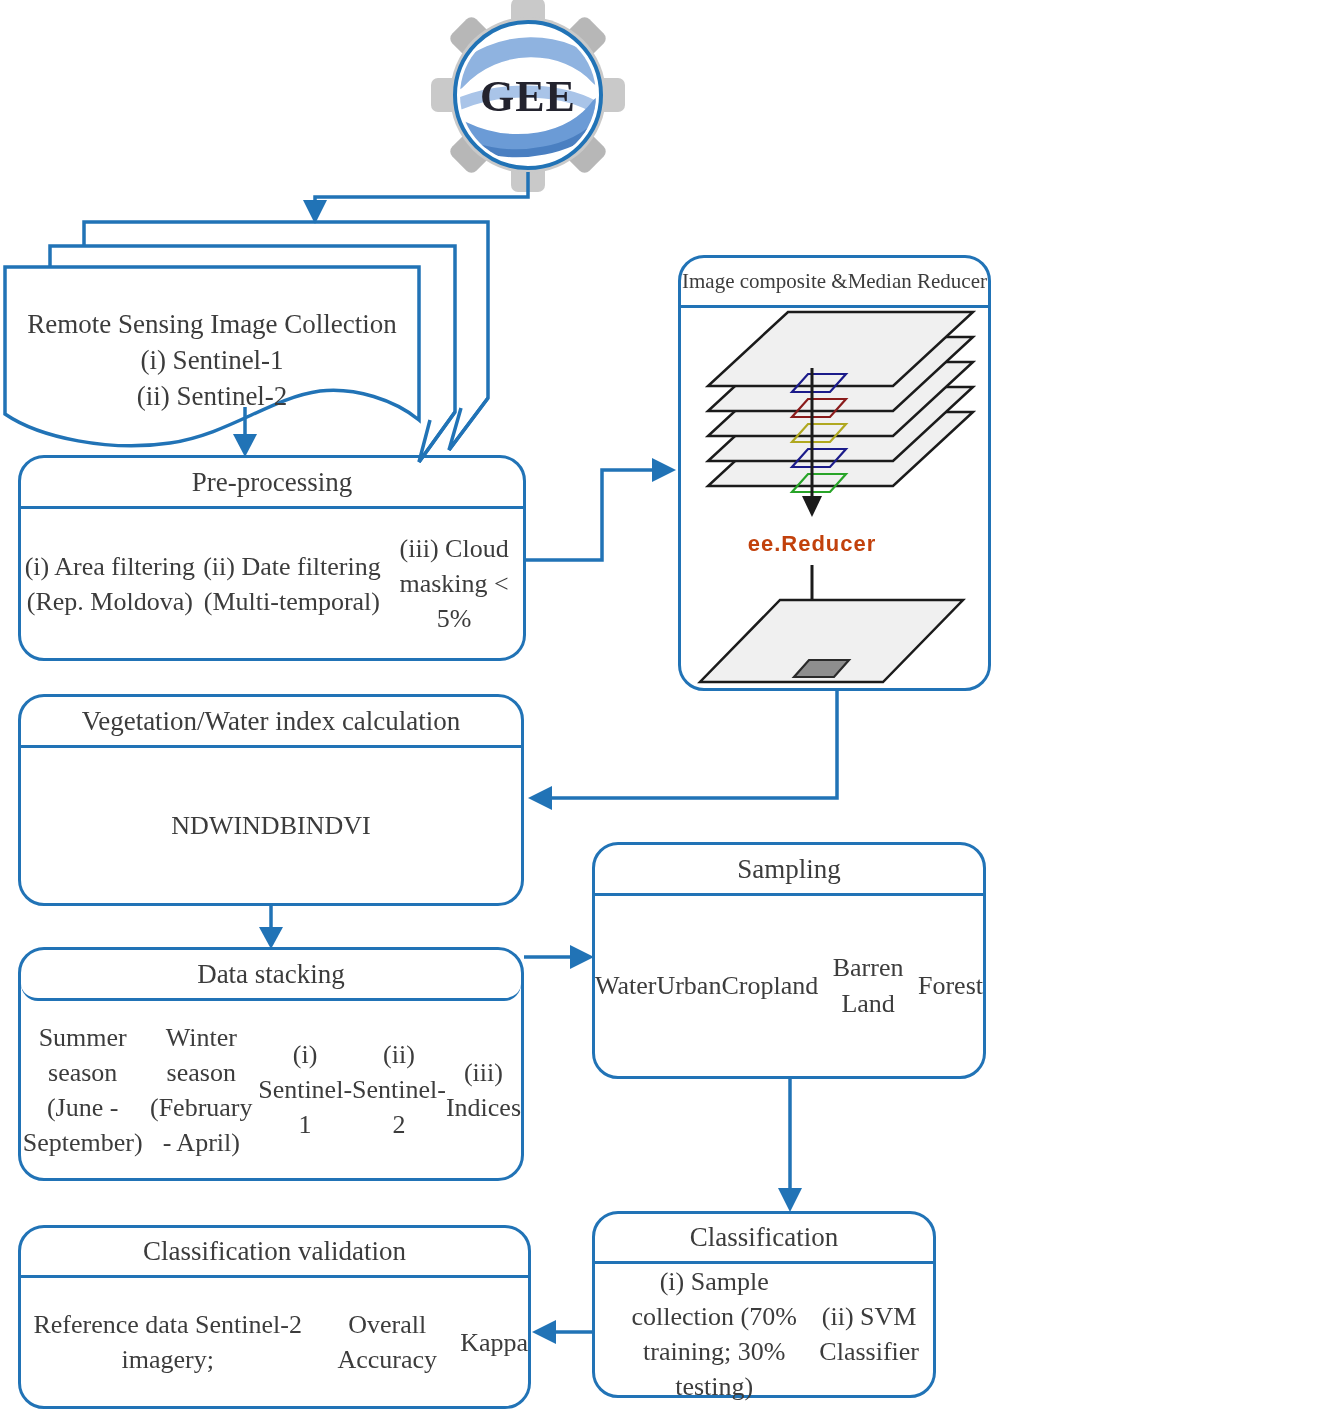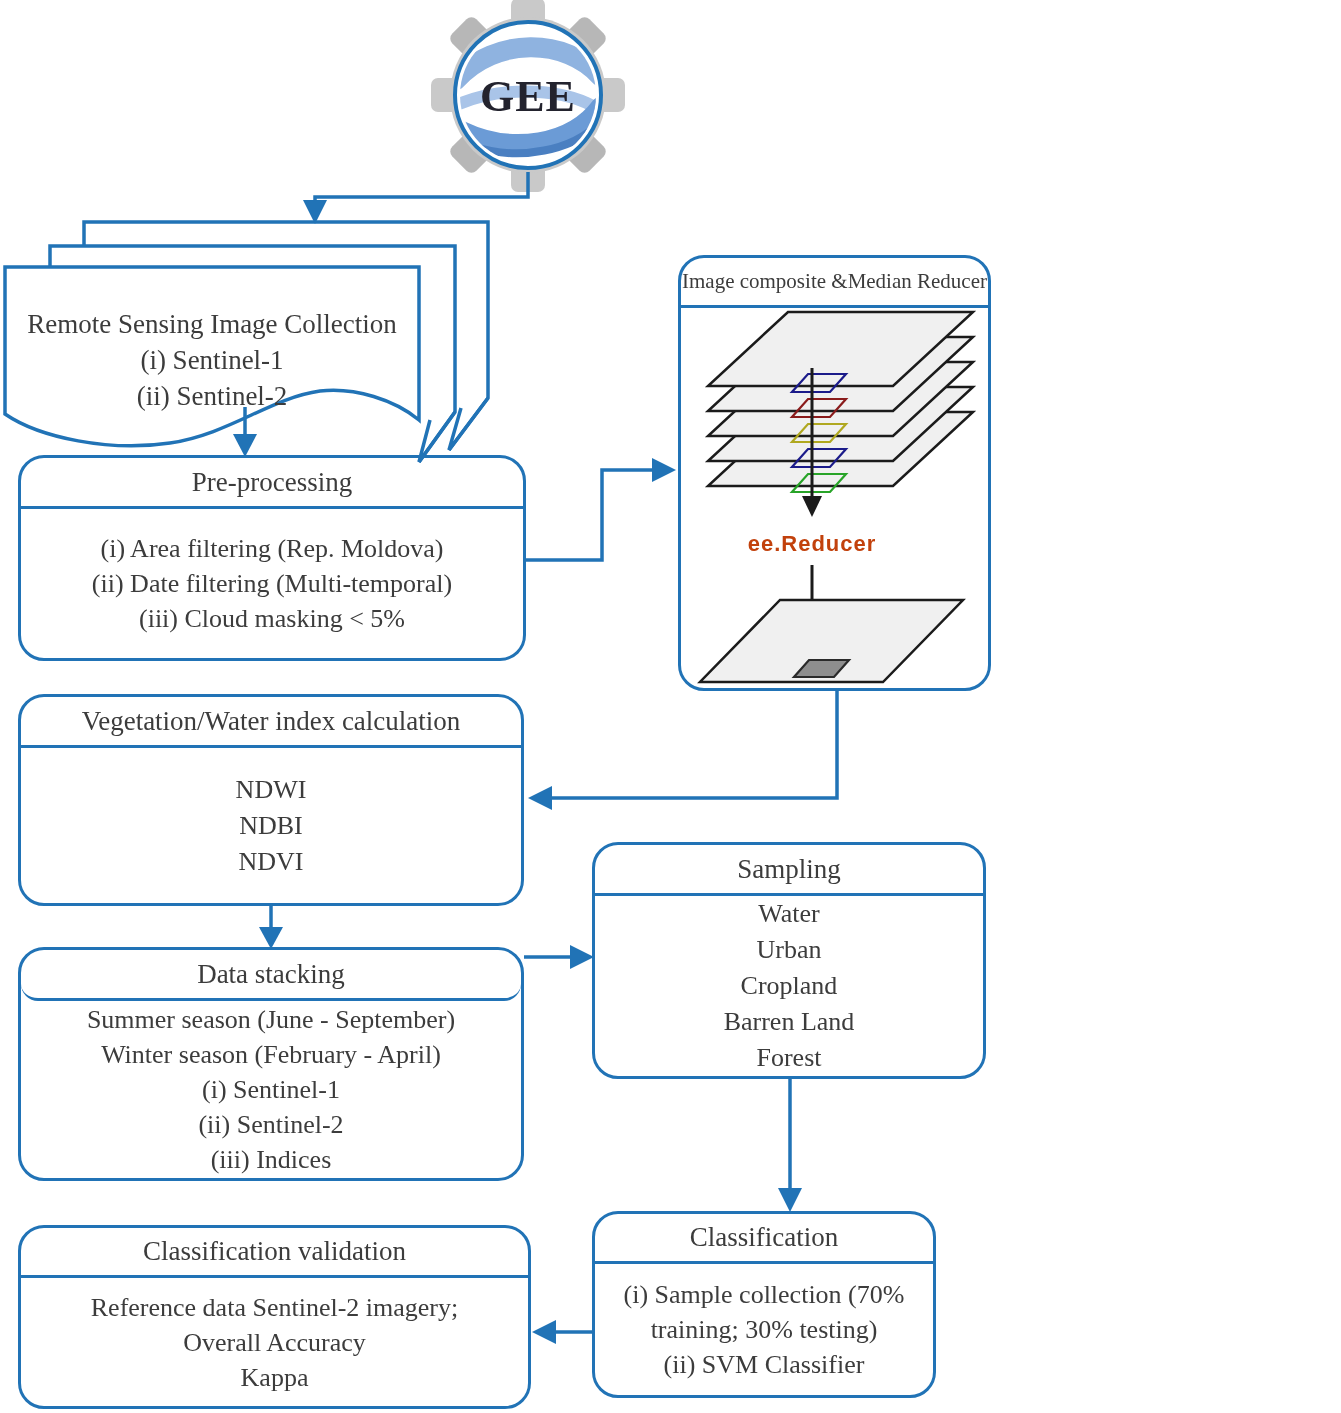--- a/index.html
+++ b/index.html
@@ -3,21 +3,21 @@
 <meta charset="utf-8">
 <style>
   html,body{margin:0;padding:0;background:#ffffff;}
   .wrap{position:relative;width:1341px;height:1413px;background:#ffffff;
         font-family:"Liberation Serif",serif;color:#3c3c3c;overflow:hidden;}
   .node{position:absolute;background:#ffffff;border:3px solid #2173b6;border-radius:26px;
         box-sizing:border-box;display:flex;flex-direction:column;z-index:1;}
   .node-header{flex:0 0 auto;display:flex;align-items:center;justify-content:center;
         border-bottom:3px solid #2173b6;font-size:27px;text-align:center;}
   .node-header.small{font-size:21px;line-height:23px;flex-direction:row;}
-  .node-body{flex:1 1 auto;display:flex;flex-direction:column;align-items:center;
+  .node-body{flex:1 1 auto;display:flex;flex-direction:row;align-items:center;
         justify-content:center;text-align:center;}
   .line{font-size:26px;line-height:35px;white-space:pre-wrap;}
   .line.tall{line-height:36px;}
   svg.overlay{position:absolute;left:0;top:0;z-index:2;pointer-events:none;}
   .conn{fill:none;stroke:#2173b6;stroke-width:3.5;}
   .arrow{fill:#2173b6;stroke:none;}
   .page{fill:#ffffff;stroke:#2173b6;stroke-width:3.5;}
   .page-edge{fill:none;stroke:#2173b6;stroke-width:3.5;}
   .layer{fill:#f0f0f0;stroke:#1b1b1b;stroke-width:2.5;}
   .marker{stroke-width:2.2;}

